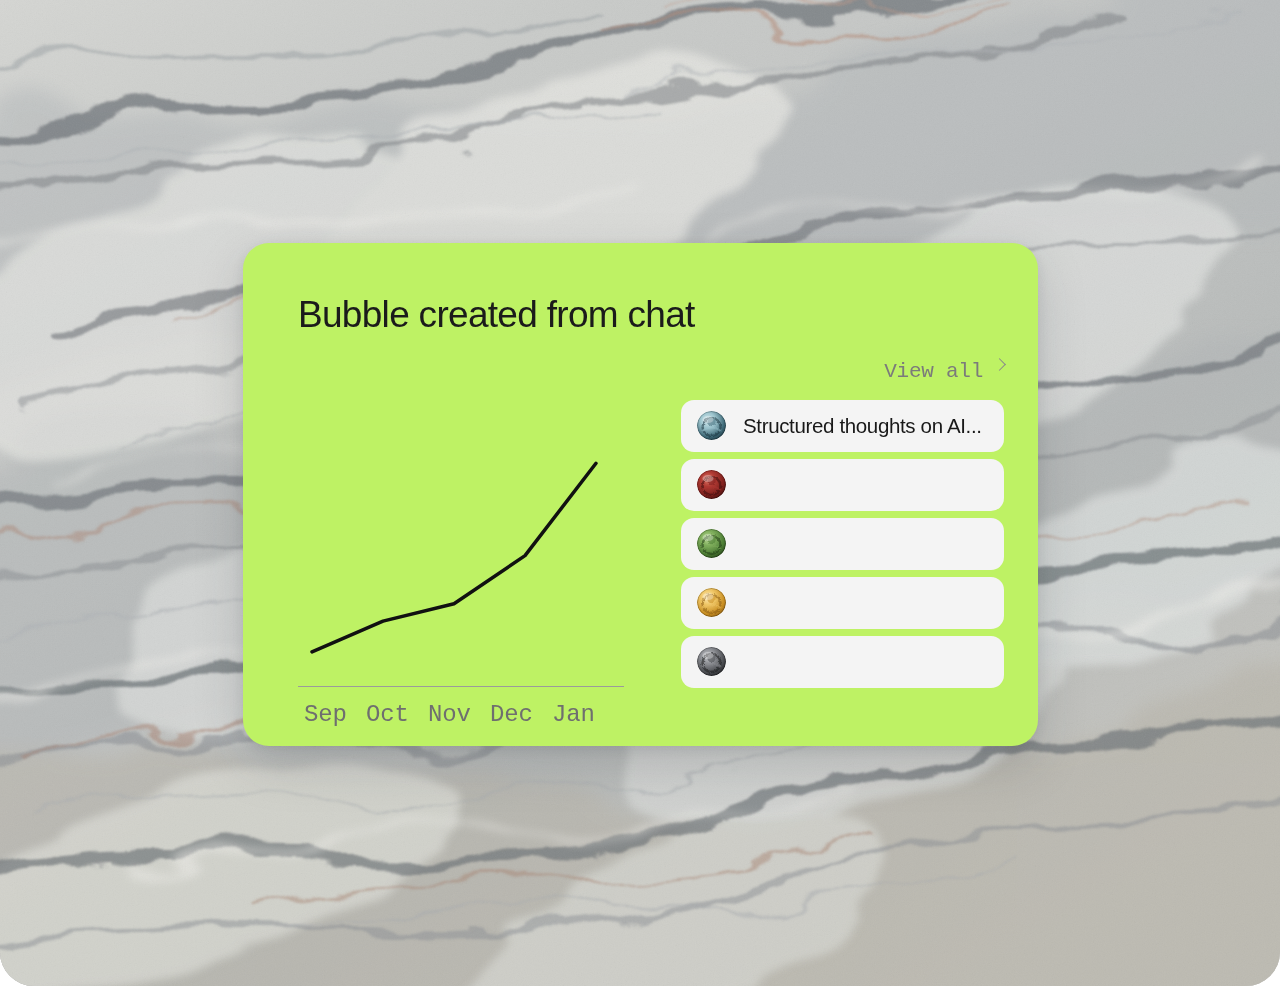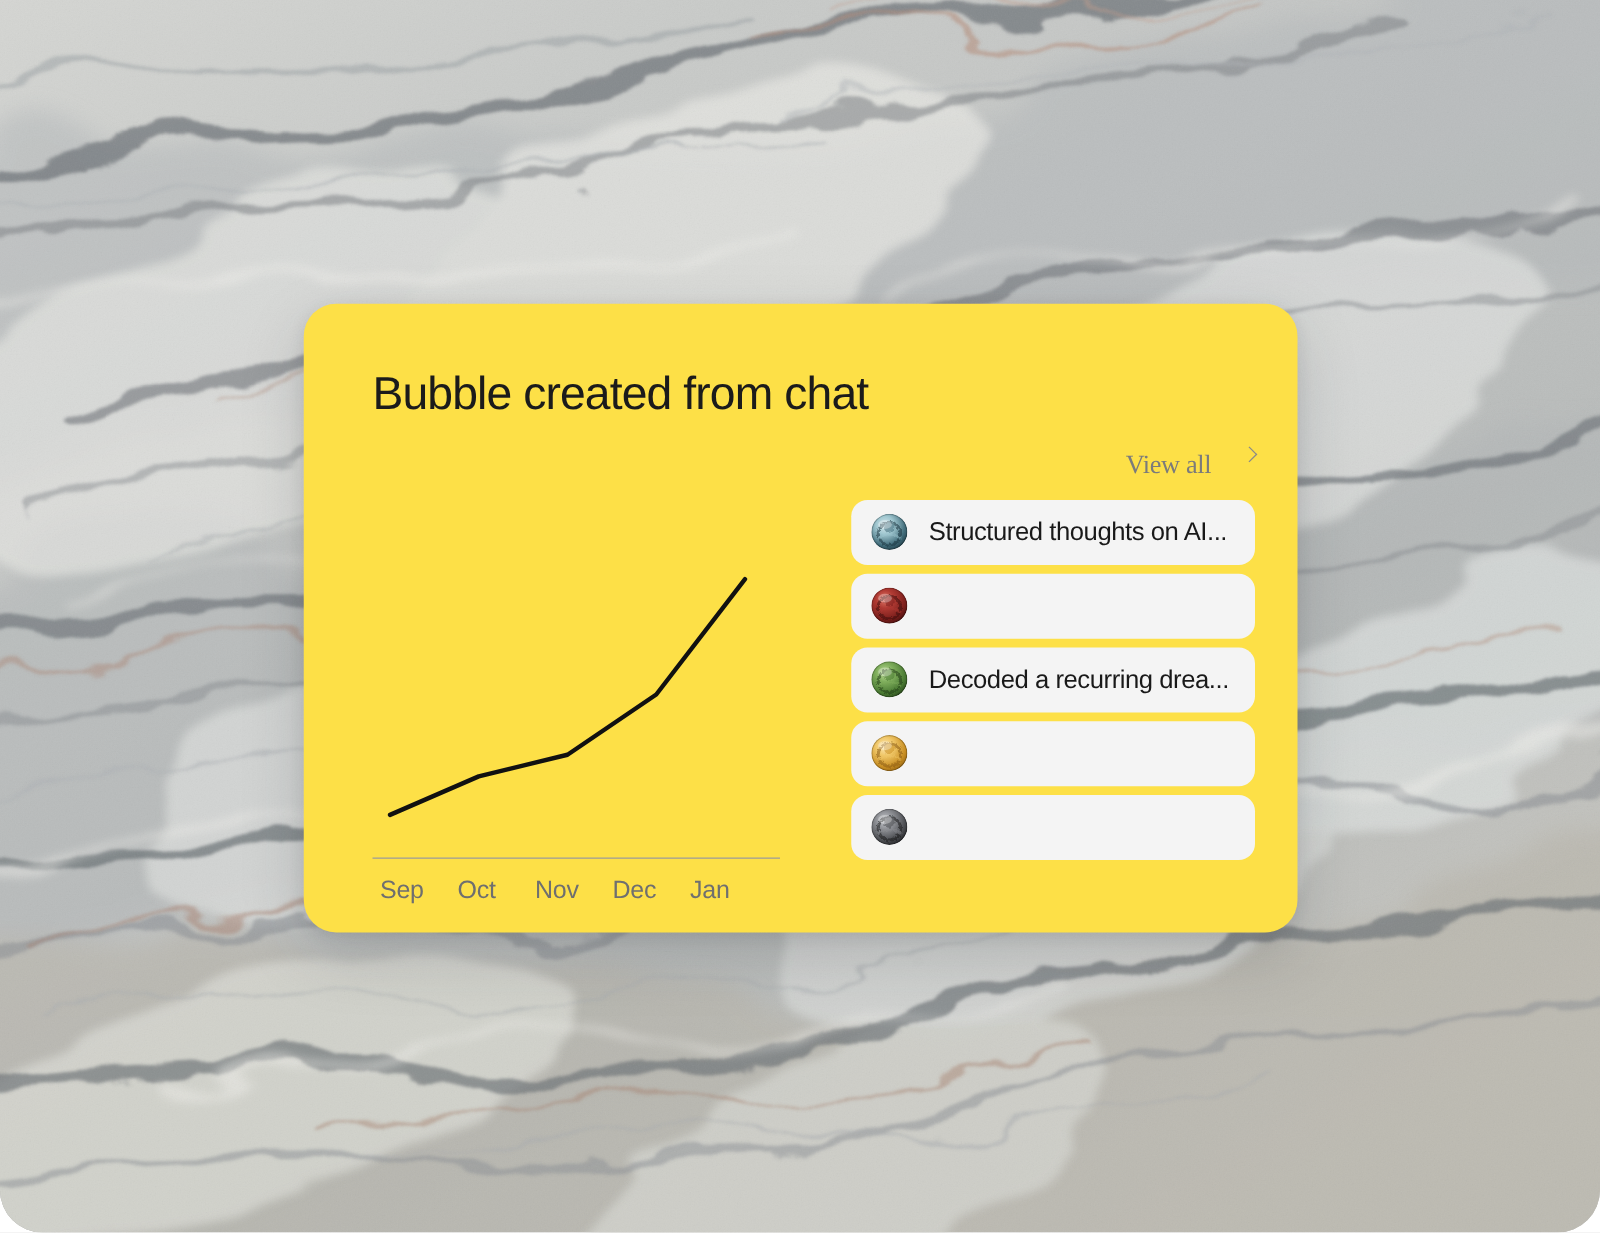--- a/index.html
+++ b/index.html
@@ -34,21 +34,21 @@
 
   #wallpaper svg { position: absolute; inset: 0; width: 100%; height: 100%; display: block; }
 
   
   #bubble-card {
     position: absolute;
     left: 243px;
     top: 243px;
     width: 795px;
     height: 503px;
-    background: #fde047;
+    background: #bef264;
     border-radius: 26px;
     box-shadow: 0 18px 50px rgba(40,44,52,0.18), 0 3px 12px rgba(40,44,52,0.10);
     padding: 52px 34px 0 55px;
   }
 
   #card-title {
     font-size: 37px;
     font-weight: 400;
     letter-spacing: -0.7px;
     color: #1b1b1b;
@@ -79,48 +79,49 @@
     margin-top: 3px;
   }
 
   #chart-ticks {
     display: flex;
     margin-top: 14px;
     padding-left: 6px;
   }
   #chart-ticks .tick {
     width: 62px;
-    font-size: 20px;
+    font-size: 24px;
     color: #6f6f6f;
     letter-spacing: -0.2px;
     text-align: left;
+    font-family: Liberation Mono, monospace;
   }
 
   
   #list-panel {
     flex: 1 1 auto;
     margin-left: 57px;
     padding-right: 0;
   }
 
   #view-all-row {
     display: flex;
     justify-content: flex-end;
     align-items: center;
     height: 28px;
     margin-bottom: 14px;
   }
   #view-all-button {
     display: inline-flex;
     align-items: flex-start;
-    gap: 26px;
+    gap: 12px;
     cursor: pointer;
     background: none;
     border: 0;
-    font-family: Liberation Serif, serif;
+    font-family: Liberation Mono, monospace;
   }
   #view-all-label {
     font-size: 21px;
     color: #7b7b7b;
     letter-spacing: -0.25px;
   }
   .chevron-right {
     width: 9px; height: 9px;
     border-right: 1.8px solid #8a8a8a;
     border-top: 1.8px solid #8a8a8a;
@@ -371,21 +372,20 @@
                   <circle cx="14.5" cy="14.5" r="14.5" fill="url(#g2)"></circle>
                   <g filter="url(#tex2)" opacity="0.55">
                     <circle cx="14.5" cy="16" r="9" fill="none" stroke="#223d16" stroke-width="2.4"></circle>
                     <circle cx="14.5" cy="11" r="4.2" fill="#4a7a33"></circle>
                     <path d="M5,20 Q14.5,13 24,20" fill="none" stroke="#7fae5c" stroke-width="1.8" opacity="0.8"></path>
                   </g>
                   <ellipse cx="11" cy="8.5" rx="5.5" ry="3.6" fill="#ffffff" opacity="0.3"></ellipse>
                   <circle cx="14.5" cy="14.5" r="14" fill="none" stroke="rgba(0,0,0,0.22)" stroke-width="1"></circle>
                 </svg>
               </span>
-              <span class="bubble-label">Decoded a recurring drea...</span>
             </div>
             <div class="bubble-row">
               <span class="bubble-avatar">
                 <svg viewBox="0 0 29 29" aria-hidden="true">
                   <defs>
                     <radialGradient id="g3" cx="38%" cy="32%" r="78%">
                       <stop offset="0%" stop-color="#fde9b8"></stop>
                       <stop offset="32%" stop-color="#f0c768"></stop>
                       <stop offset="72%" stop-color="#c98f23"></stop>
                       <stop offset="100%" stop-color="#8a5c12"></stop>

